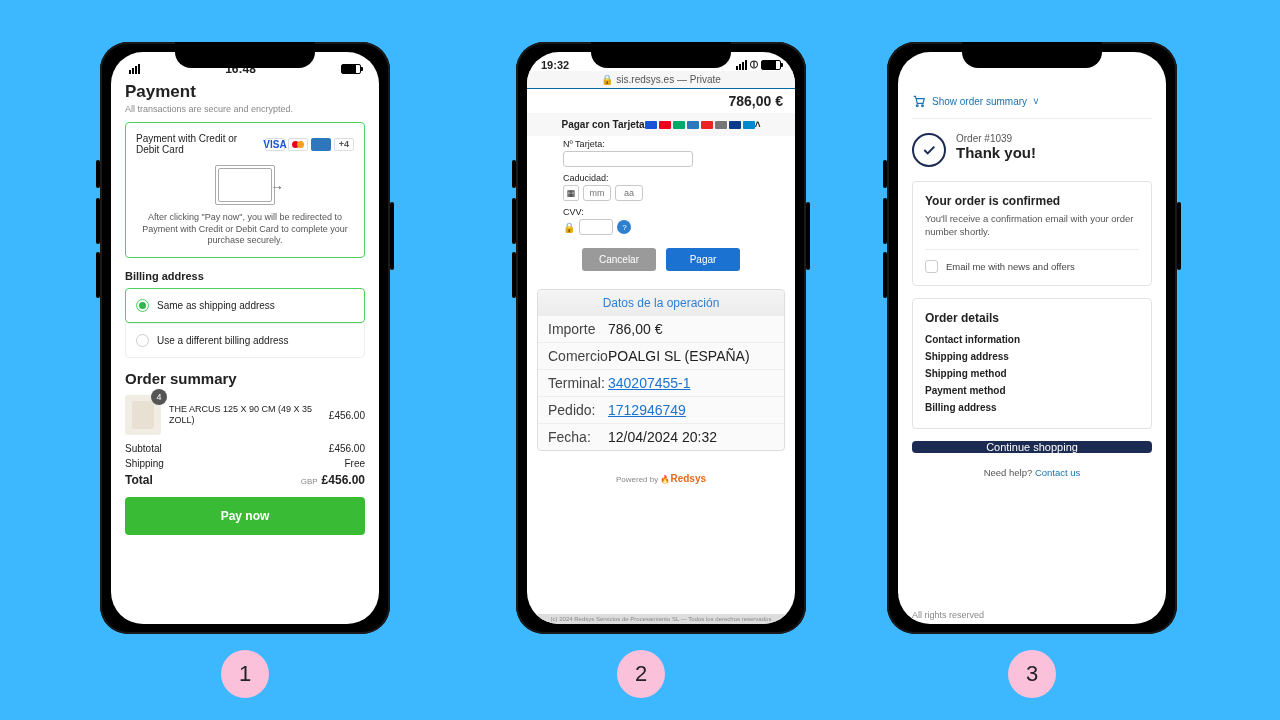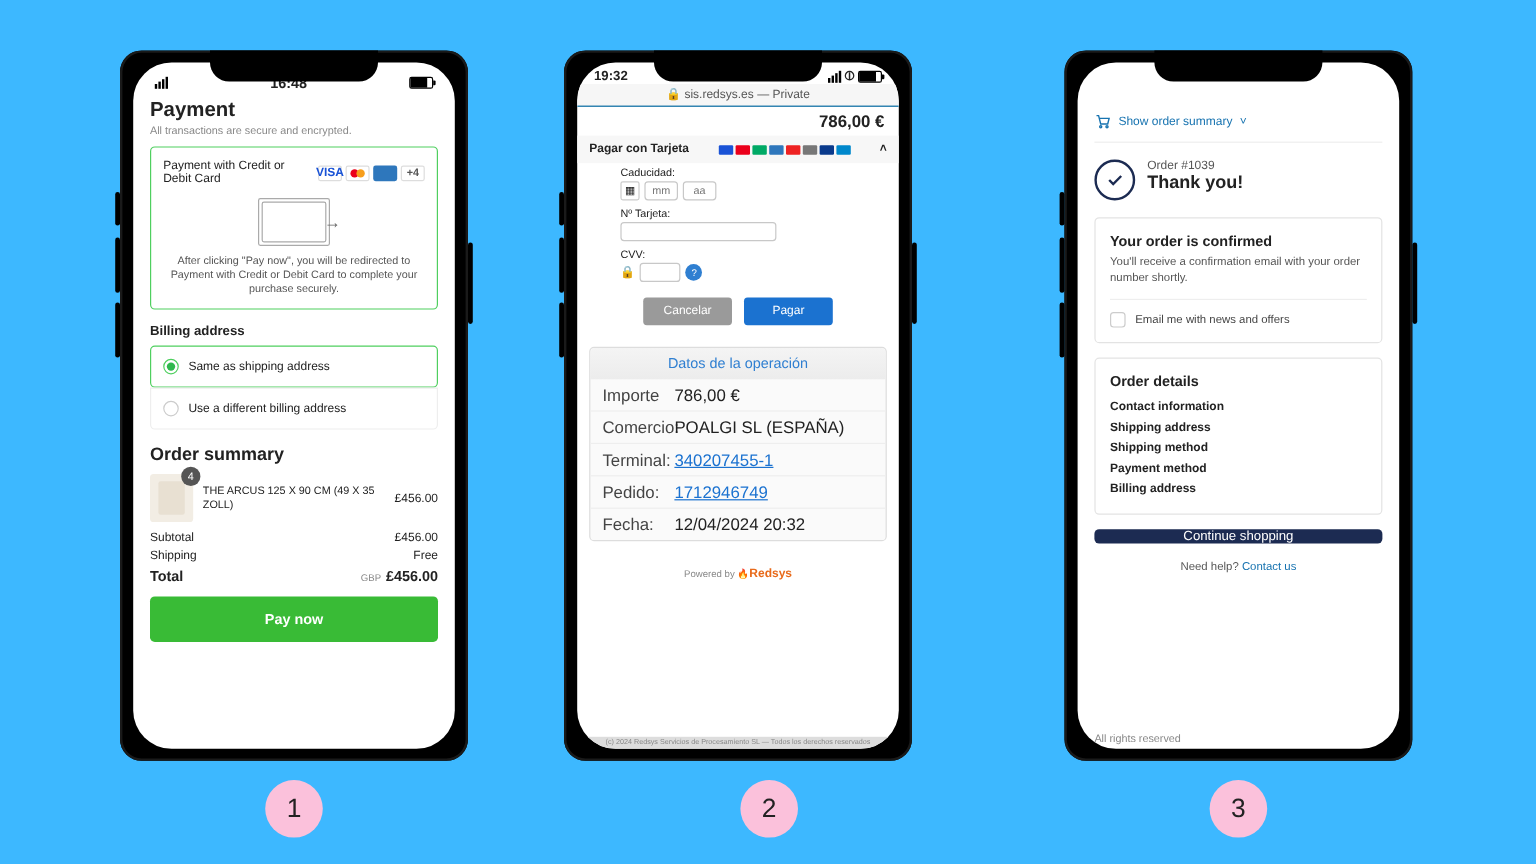--- a/index.html
+++ b/index.html
@@ -1,20 +1,20 @@
 <!DOCTYPE html>
 <html><head>
 <meta charset="utf-8">
 <style>
 *{box-sizing:border-box;margin:0;padding:0;font-family:-apple-system,BlinkMacSystemFont,"Segoe UI",Arial,sans-serif}
 body{background:#3db8ff;width:1280px;height:720px;overflow:hidden;position:relative}
 .stage{width:1280px;height:720px;position:relative}
-.phone{position:absolute;width:290px;height:592px;background:#000;border-radius:18px;padding:10px 11px;box-shadow:inset 0 0 0 2px #1a1a1a}
+.phone{position:absolute;width:290px;height:592px;background:#000;border-radius:28px;padding:10px 11px;box-shadow:inset 0 0 0 2px #1a1a1a}
 .phone.p1{left:100px;top:42px}
-.phone.p2{left:470px;top:42px}
+.phone.p2{left:516px;top:42px}
 .phone.p3{left:887px;top:42px}
 .screen{width:100%;height:100%;background:#fff;border-radius:32px;overflow:hidden;position:relative;font-size:11px;color:#222}
 .notch{position:absolute;top:0;left:50%;transform:translateX(-50%);width:140px;height:26px;background:#000;border-radius:0 0 16px 16px;z-index:5}
 .side-btn{position:absolute;background:#000;border-radius:3px}
 .side-btn.l1{left:-4px;top:118px;width:4px;height:28px}
 .side-btn.l2{left:-4px;top:156px;width:4px;height:46px}
 .side-btn.l3{left:-4px;top:210px;width:4px;height:46px}
 .side-btn.r1{right:-4px;top:160px;width:4px;height:68px}
 .badge-num{position:absolute;width:48px;height:48px;background:#fbc1db;border-radius:50%;display:flex;align-items:center;justify-content:center;font-size:22px;color:#222;font-weight:400}
 .badge-num.b1{left:221px;top:650px}
@@ -65,21 +65,21 @@
 .orderrow .price{font-size:10px}
 .sumline{display:flex;justify-content:space-between;font-size:10px;margin:4px 0}
 .total{font-size:12px;font-weight:700}
 .total .cur{font-size:8px;color:#888;font-weight:400;margin-right:4px}
 .paynow{background:#39bb36;color:#fff;text-align:center;padding:12px;border-radius:4px;font-size:12px;font-weight:600;margin-top:10px}
 
 
 .s2 .topbar{font-size:10px;text-align:center;color:#555;padding:3px 0;background:#f6f6f6;border-bottom:1px solid #0369a1}
 .s2 .statusbar{padding:6px 14px 0;font-size:11px}
 .s2 .amount{text-align:right;font-size:14px;font-weight:700;padding:4px 12px 4px}
-.paycard-hdr{display:flex;justify-content:space-between;align-items:center;padding:6px 10px;font-size:10px;font-weight:600;background:#f7f7f7}
+.paycard-hdr{display:flex;justify-content:center;align-items:center;padding:6px 10px;font-size:10px;font-weight:600;background:#f7f7f7}
 .s2 .mini{display:flex;gap:2px}
 .s2 .mini i{width:12px;height:8px;border-radius:1px;display:inline-block}
 .field{padding:3px 10px 3px 36px}
 .field label{font-size:9px;display:block;margin-bottom:2px}
 .field input{border:1px solid #c8c8c8;border-radius:3px;height:16px;font-size:9px;padding:0 4px}
 .cardnum{width:130px}
 .exp-row{display:flex;gap:4px;align-items:center}
 .cal-icon{width:16px;height:16px;border:1px solid #ccc;border-radius:2px;display:flex;align-items:center;justify-content:center;font-size:9px}
 .exp{width:28px;text-align:center}
 .cvv-row{display:flex;gap:4px;align-items:center}
@@ -247,30 +247,30 @@
             <i style="background:#0a6"></i>
             <i style="background:#2e77bc"></i>
             <i style="background:#e22"></i>
             <i style="background:#777"></i>
             <i style="background:#0a3a8c"></i>
             <i style="background:#08c"></i>
       </span>
       <span>˄</span>
     </div>
     <div class="field">
+      <label>Nº Tarjeta:</label>
+      <input class="cardnum" style="">
+    </div>
+    <div class="field">
       <label>Caducidad:</label>
       <div class="exp-row">
         <span class="cal-icon">▦</span>
         <input class="exp" placeholder="mm" style="">
         <input class="exp" placeholder="aa" style="">
       </div>
-    </div>
-    <div class="field">
-      <label>Nº Tarjeta:</label>
-      <input class="cardnum" style="">
     </div>
     <div class="field">
       <label>CVV:</label>
       <div class="cvv-row">
         <span class="lock-icon">🔒</span>
         <input class="cvv" style="">
         <span class="help">?</span>
       </div>
     </div>
     <div class="btnrow">

